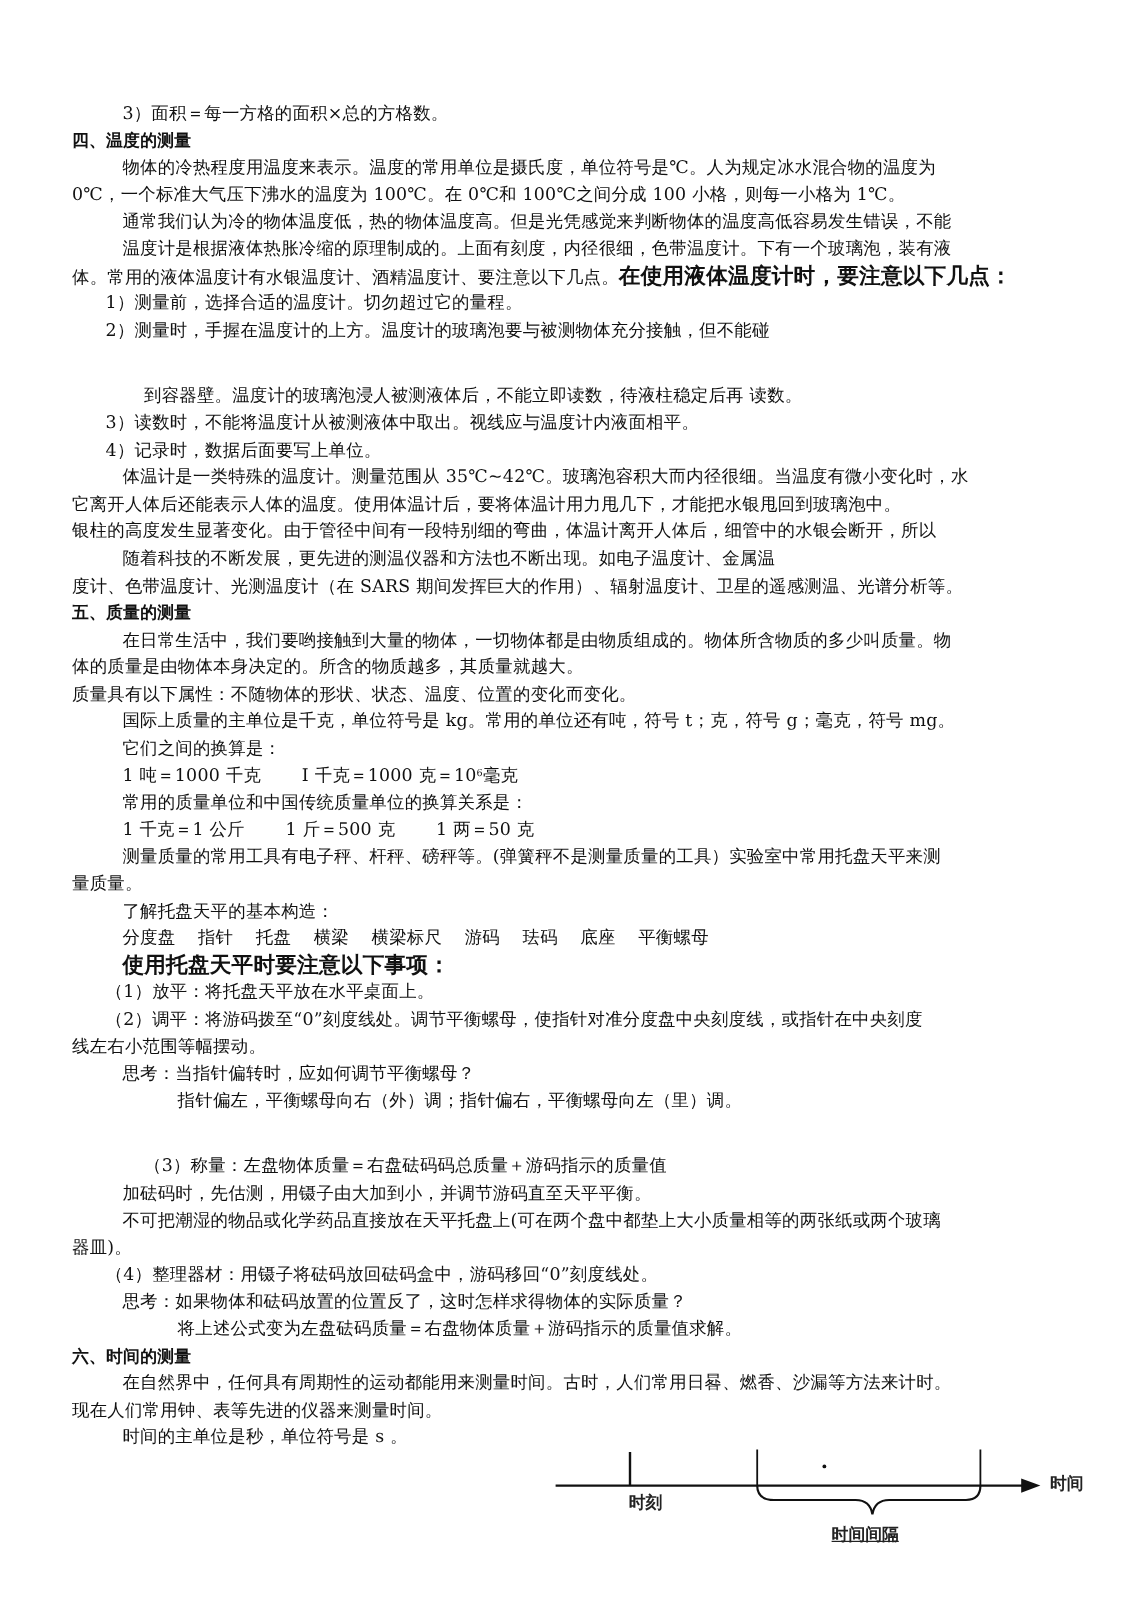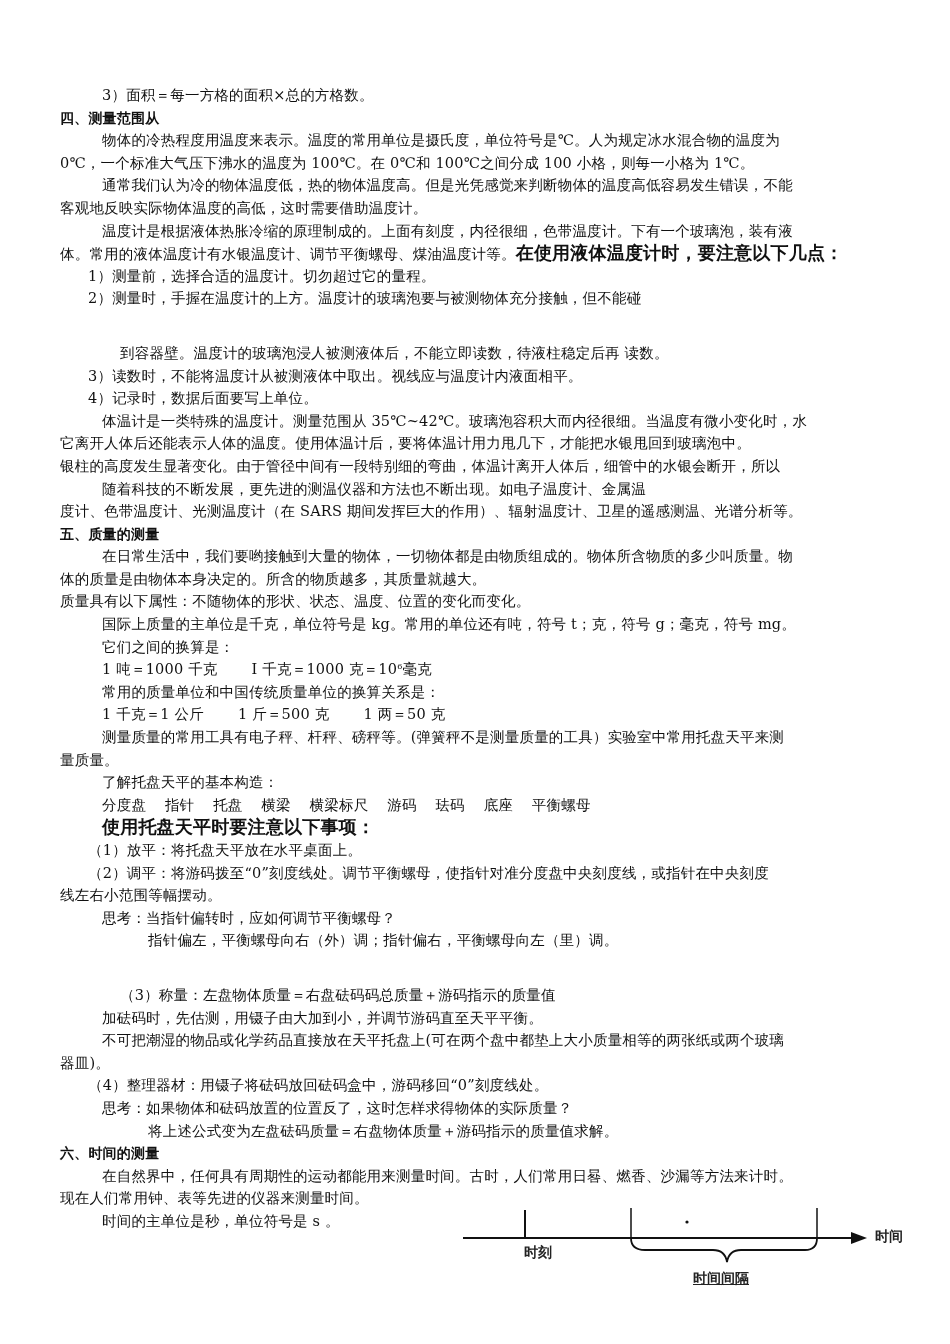--- a/index.html
+++ b/index.html
@@ -25,27 +25,26 @@
   .diagram { position: absolute; left: 455px; top: 1198px; width: 470px; height: 100px; }
   .diagram svg { position: absolute; left: 0; top: 0; }
   .dlabel { position: absolute; font-family: "DejaVu Sans", "Liberation Sans", sans-serif; font-size: 14px; font-weight: bold; color: #222; }
 </style>
 </head>
 <body>
 
 <div class="page">
   <div class="line ind1">3）面积＝每一方格的面积×总的方格数。</div>
 
-  <div class="line heading">四、测量范围从</div>
+  <div class="line heading">四、温度的测量</div>
   <div class="line ind1">物体的冷热程度用温度来表示。温度的常用单位是摄氏度，单位符号是℃。人为规定冰水混合物的温度为</div>
   <div class="line">0℃，一个标准大气压下沸水的温度为 100℃。在 0℃和 100℃之间分成 100 小格，则每一小格为 1℃。</div>
   <div class="line ind1">通常我们认为冷的物体温度低，热的物体温度高。但是光凭感觉来判断物体的温度高低容易发生错误，不能</div>
-  <div class="line">客观地反映实际物体温度的高低，这时需要借助温度计。</div>
   <div class="line ind1">温度计是根据液体热胀冷缩的原理制成的。上面有刻度，内径很细，色带温度计。下有一个玻璃泡，装有液</div>
-  <div class="line"><span>体。常用的液体温度计有水银温度计、调节平衡螺母、煤油温度计等。</span><span class="bold">在使用液体温度计时，要注意以下几点：</span></div>
+  <div class="line"><span>体。常用的液体温度计有水银温度计、酒精温度计、要注意以下几点。</span><span class="bold">在使用液体温度计时，要注意以下几点：</span></div>
   <div class="line ind4">1）测量前，选择合适的温度计。切勿超过它的量程。</div>
   <div class="line ind4">2）测量时，手握在温度计的上方。温度计的玻璃泡要与被测物体充分接触，但不能碰</div>
   <div class="line ind2">到容器壁。温度计的玻璃泡浸人被测液体后，不能立即读数，待液柱稳定后再 读数。</div>
   <div class="line ind4">3）读数时，不能将温度计从被测液体中取出。视线应与温度计内液面相平。</div>
   <div class="line ind4">4）记录时，数据后面要写上单位。</div>
   <div class="line ind1">体温计是一类特殊的温度计。测量范围从 35℃~42℃。玻璃泡容积大而内径很细。当温度有微小变化时，水</div>
   <div class="line">它离开人体后还能表示人体的温度。使用体温计后，要将体温计用力甩几下，才能把水银甩回到玻璃泡中。</div>
   <div class="line">银柱的高度发生显著变化。由于管径中间有一段特别细的弯曲，体温计离开人体后，细管中的水银会断开，所以</div>
   <div class="line ind1">随着科技的不断发展，更先进的测温仪器和方法也不断出现。如电子温度计、金属温</div>
   <div class="line">度计、色带温度计、光测温度计（在 SARS 期间发挥巨大的作用）、辐射温度计、卫星的遥感测温、光谱分析等。</div>

